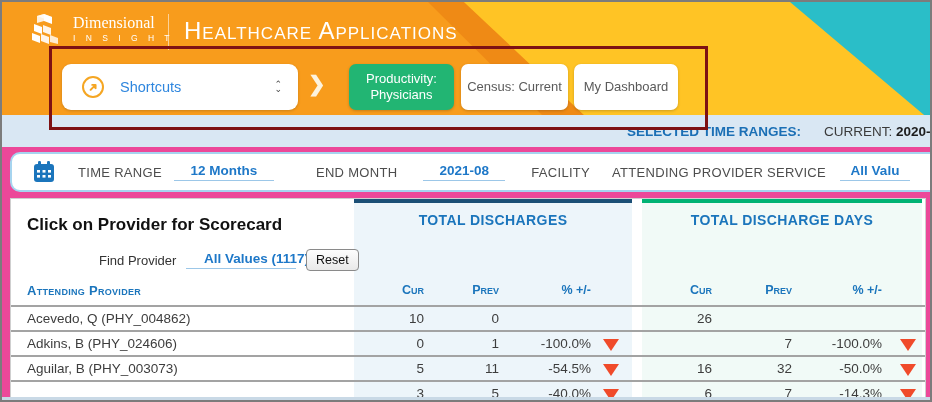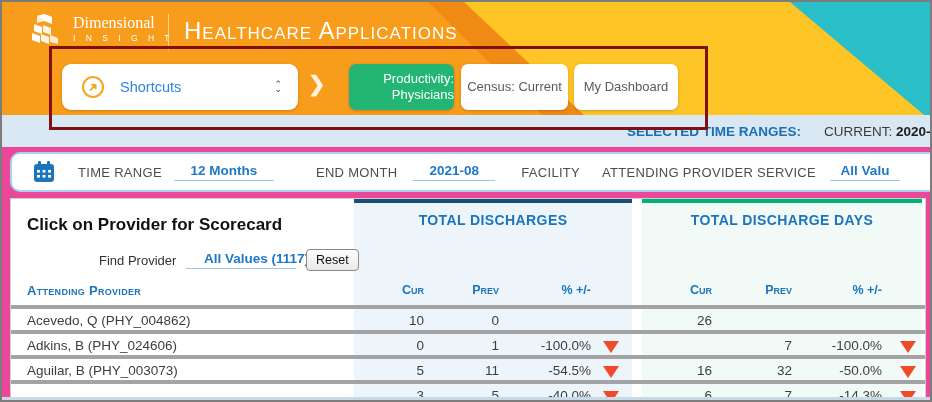--- a/index.html
+++ b/index.html
@@ -39,41 +39,41 @@
     color:#f5a623; font-size:12px; font-weight:bold; }
   .dd-icon span{ display:inline-block; transform:rotate(-45deg); }
   .dd-label{ color:#2e86de; font-size:14.5px; margin-left:16px; flex:1; }
   .dd-stepper{ margin-right:16px; display:flex; flex-direction:column; align-items:center;
     color:#444; font-size:9px; line-height:5px; }
   .dd-chevron{ position:absolute; left:306px; top:8px; color:#fdf3dd; font-size:21px; font-weight:bold; cursor:pointer; }
 
   .sc-btn{ position:absolute; top:0; height:46px; border-radius:7px; box-shadow:0 1px 3px rgba(0,0,0,.2);
     display:flex; flex-direction:column; align-items:center; justify-content:center;
     font-size:13px; cursor:pointer; text-align:center; line-height:16px; }
-  .sc-btn.green{ left:347px; width:105px; background:#22b573; color:#fff;align-items:flex-end; }
+  .sc-btn.green{ left:347px; width:105px; background:#22b573; color:#fff; }
   .sc-btn.white{ background:#fff; color:#5a5a5a; }
   .sc-btn.b2{ left:459px; width:107px; }
   .sc-btn.b3{ left:572px; width:104px; }
 
   
   .band{ position:absolute; left:0; top:113px; width:928px; height:32px; background:#d9e7f3;
     display:flex; align-items:center; }
   .band-label{ position:absolute; left:625px; color:#1b6fb5; font-weight:bold; font-size:13.5px;text-align:right; }
   .band-current{ position:absolute; left:822px; font-size:13.5px; color:#3a3a3a; white-space:nowrap; }
   .band-current b{ color:#1c1c1c; }
 
   
   .filter-bar{ position:absolute; left:8px; top:150px; width:940px; height:40px; background:#fff;
     border:2px solid #a6d4ef; border-radius:10px; display:flex; align-items:center; }
   .cal{ margin-left:20px; flex:0 0 auto; }
   .f-label{ color:#4d4d4d; font-size:13px; letter-spacing:.3px; white-space:nowrap; }
   .f-value{ color:#1e78c8; font-weight:bold; font-size:13.5px; text-align:center;
     border-bottom:1px solid #9cc7e8; padding:0 8px 2px; white-space:nowrap; cursor:pointer; }
   .fl1{ margin-left:22px; } .fv1{ width:100px; margin-left:12px; }
-  .fl2{ margin-left:42px; } .fv2{ width:82px;  margin-left:16px; }
+  .fl2{ margin-left:42px; } .fv2{ width:82px;  margin-left:26px; }
   .fl3{ margin-left:26px; } .fv3{ width:178px; margin-left:14px; text-align:left; padding-left:10px; }
   .fl4{ margin-left:22px; } .fv4{ width:70px;  margin-left:14px; overflow:hidden; }
 
   
   .panel{ position:absolute; left:8px; top:196px; width:916px; height:206px; background:#fff;
     border:1px solid #cfcfcf; border-bottom:none; overflow:hidden; }
   .sec-bg{ position:absolute; top:0; bottom:0; }
   .sec1{ left:343px; width:278px; background:#edf5fa; border-top:4px solid #1c4f76; }
   .sec2{ left:631px; width:280px; background:#f1faf7; border-top:4px solid #00b274; }
   .sec-title{ position:absolute; top:13px; color:#1b75bc; font-weight:bold; font-size:14px;
@@ -91,21 +91,21 @@
     padding:3px 9px; cursor:pointer; }
 
   .thead{ position:absolute; left:0; top:84px; height:22px; width:916px; }
   .th{ position:absolute; color:#1b75bc; font-weight:bold; font-size:13px; font-variant:small-caps; }
   .th.num{ text-align:right; font-size:12.5px; }
   .th-provider{ left:16px; letter-spacing:.3px; }
   .c-d-cur{ left:343px; width:70px; } .c-d-prev{ left:413px; width:75px; } .c-d-pct{ left:488px; width:92px; }
   .c-y-cur{ left:631px; width:70px; } .c-y-prev{ left:701px; width:80px; } .c-y-pct{ left:781px; width:90px; }
 
   .rows{ position:absolute; left:0; top:106px; width:916px; }
-  .trow{ position:relative; height:25px; border-top:4px solid #a3a3a3; cursor:pointer; }
+  .trow{ position:relative; height:25px; border-top:2px solid #a3a3a3; cursor:pointer; }
   .cell{ position:absolute; top:4px; font-size:13.5px; color:#3d3d3d; }
   .cell.num{ text-align:right; }
   .cell.provider{ left:16px; }
   .tri{ position:absolute; top:7px; width:0; height:0;
     border-left:8px solid transparent; border-right:8px solid transparent;
     border-top:12px solid #f04a2a; }
   .t-d{ left:592px; } .t-y{ left:889px; }
 
   
   .bottom-strip{ position:absolute; left:0; bottom:0; width:928px; height:3px; background:#c9d9e6; z-index:5; }

